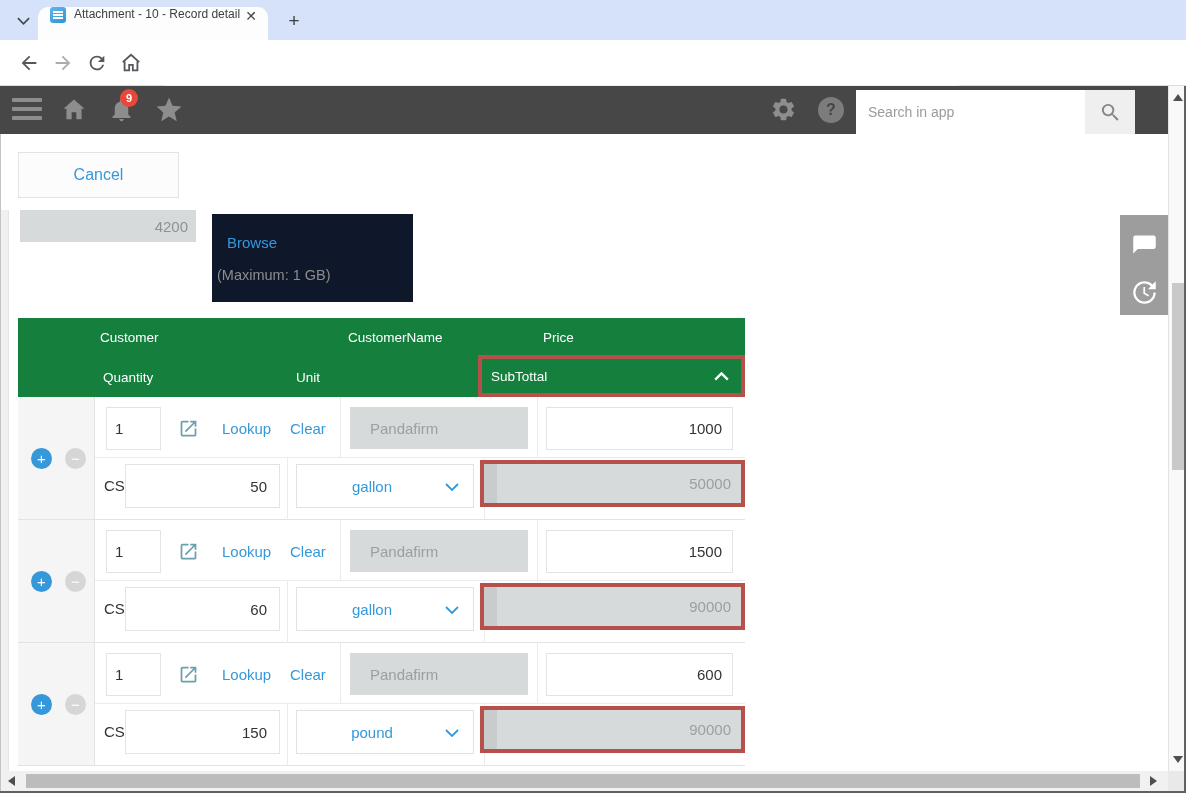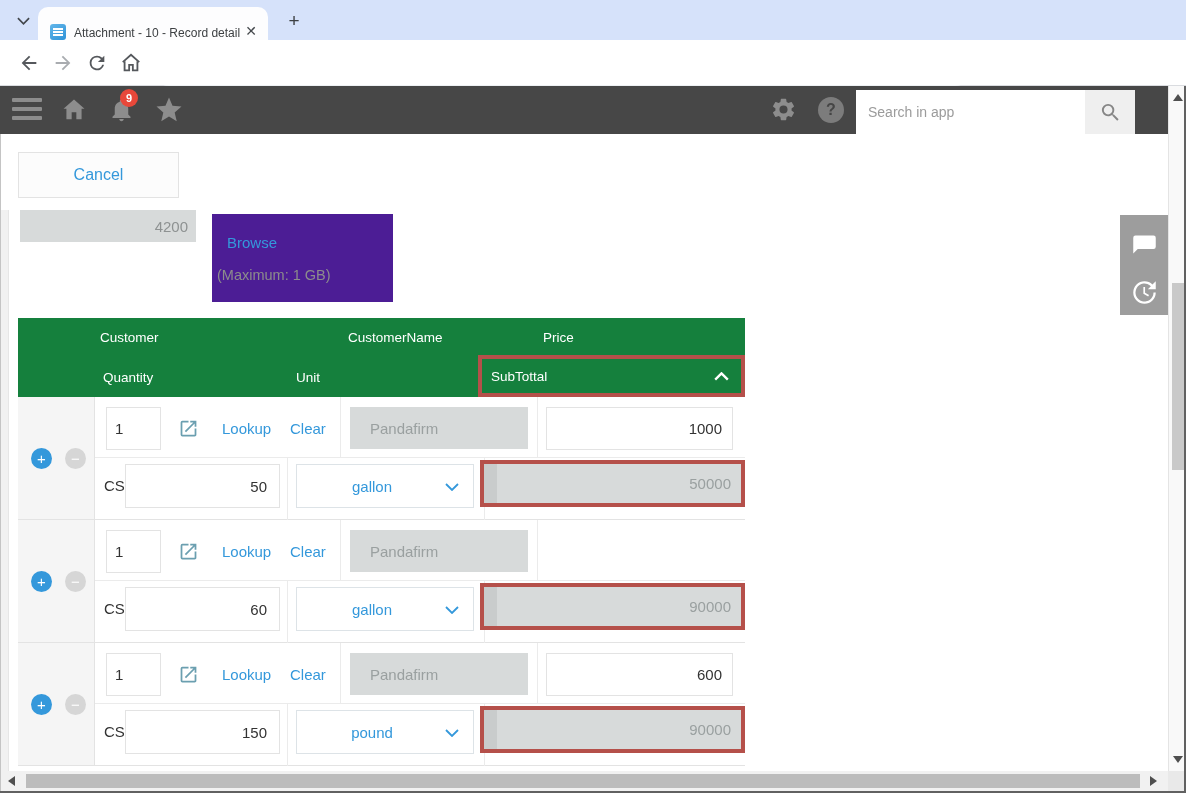--- a/index.html
+++ b/index.html
@@ -4,21 +4,21 @@
 <style>
   * { margin:0; padding:0; box-sizing:border-box; }
   html,body { width:1186px; height:793px; font-family:"Liberation Sans", sans-serif; }
   .window { position:relative; width:1186px; height:793px; background:#fff; overflow:hidden; }
 
   
   .tabstrip { position:absolute; left:0; top:0; width:1186px; height:40px; background:#d6e2fa; }
   .tab-search { position:absolute; left:10px; top:8px; width:26px; height:26px; border-radius:13px;
     display:flex; align-items:center; justify-content:center; color:#42464b; font-size:13px; cursor:pointer; }
   .tab { position:absolute; left:38px; top:7px; width:230px; height:33px; background:#fdfdfe;
-    border-radius:10px 10px 0 0; display:flex; align-items:flex-end; padding:0 8px 0 12px; }
+    border-radius:10px 10px 0 0; display:flex; align-items:flex-start; padding:0 8px 0 12px; }
   .favicon { position:relative; width:16px; height:16px; border-radius:3px; flex:0 0 16px;
     background:linear-gradient(145deg,#62b6ea,#2f93d8); }
   .favicon::after { content:""; position:absolute; left:3px; top:4px; width:10px; height:2px; background:#fff;
     box-shadow:0 3px 0 #fff, 0 6px 0 #fff; }
   .tab-title { flex:1; margin-left:8px; font-size:12px; color:#3d4043; white-space:nowrap; overflow:hidden; }
   .tab-close { flex:0 0 18px; height:18px; display:flex; align-items:center; justify-content:center;
     color:#44484c; font-size:14px; border-radius:9px; cursor:pointer; }
   .new-tab { position:absolute; left:282px; top:9px; width:24px; height:24px; display:flex; align-items:center;
     justify-content:center; color:#3d4043; font-size:19px; cursor:pointer; }
 
@@ -58,21 +58,21 @@
   .btn-cancel { position:absolute; left:18px; top:18px; width:161px; height:46px; background:#fcfcfc;
     border:1px solid #e3e3e3; color:#3498db; font-size:16px; font-family:"Liberation Sans",sans-serif; cursor:pointer; }
   .btn-save { position:absolute; left:197px; top:18px; width:160px; height:46px; background:#3599dc; border:none;
     color:#fff; font-size:16px; font-family:"Liberation Sans",sans-serif; cursor:pointer; }
 
   
   .content { position:absolute; left:0; top:210px; width:1168px; height:561px; background:#fff; overflow:hidden; }
   .left-strip { position:absolute; left:0; top:0; width:9px; height:561px; background:#f1f1f1; border-right:1px solid #e6e6e6; }
   .rec-num { position:absolute; left:20px; top:-6px; width:176px; height:38px; background:#d7dada;
     color:#8e9292; font-size:15px; text-align:right; padding:14px 8px 0 0; }
-  .upload-box { position:absolute; left:212px; top:4px; width:181px; height:88px; background:#4c1d95;text-decoration:underline; }
+  .upload-box { position:absolute; left:212px; top:4px; width:201px; height:88px; background:#0f172a;text-decoration:underline; }
   .browse-link { position:absolute; left:15px; top:20px; font-size:15px; color:#3498db; cursor:pointer; }
   .max-note { position:absolute; left:5px; top:53px; font-size:14.5px; color:#8c8c8c; }
   .float-panel { position:absolute; left:1120px; top:5px; width:48px; height:100px; background:#9d9d9d; }
   .fp-ic { position:absolute; left:11px; cursor:pointer; }
 
   
   .gtable { position:absolute; left:18px; top:108px; width:727px; height:449px; overflow:hidden; }
   .thead { position:absolute; left:0; top:0; width:727px; height:80px; background:#15803d; }
   .th { position:absolute; color:#fff; font-size:13.5px; }
   .hl-header { position:absolute; left:460px; top:37px; width:267px; height:42px; border:4px solid #b5504a;
@@ -330,20 +330,21 @@
         <div class="vline" style="left:466px; top:60px; height:63px"></div>
         <input class="txt-input f-customer" value="1" style="">
         <span class="ext-ic">
           <svg width="21" height="21" viewBox="0 0 24 24" fill="#6b9fb0">
               <path d="M19 19H5V5h7V3H5a2 2 0 0 0-2 2v14a2 2 0 0 0 2 2h14c1.1 0 2-.9 2-2v-7h-2v7zM14 3v2h3.59l-9.83 9.83 1.41 1.41L19 6.41V10h2V3h-7z"></path>
             </svg>
         </span>
         <span class="row-link lookup-link">Lookup</span>
         <span class="row-link clear-link">Clear</span>
         <div class="f-name">Pandafirm</div>
+        <input class="txt-input f-price" value="1500" style="">
         <span class="cs-label">CS</span>
         <input class="txt-input f-qty" value="60" style="">
         <div class="f-select">
           <span class="sel-txt">gallon</span>
           <svg width="14" height="8" viewBox="0 0 14 8">
               <path d="M1 1l6 6 6-6" fill="none" stroke="#3498db" stroke-width="1.8"></path>
             </svg>
         </div>
         <div class="hl-cell">
           <div class="f-sub">90000</div>

